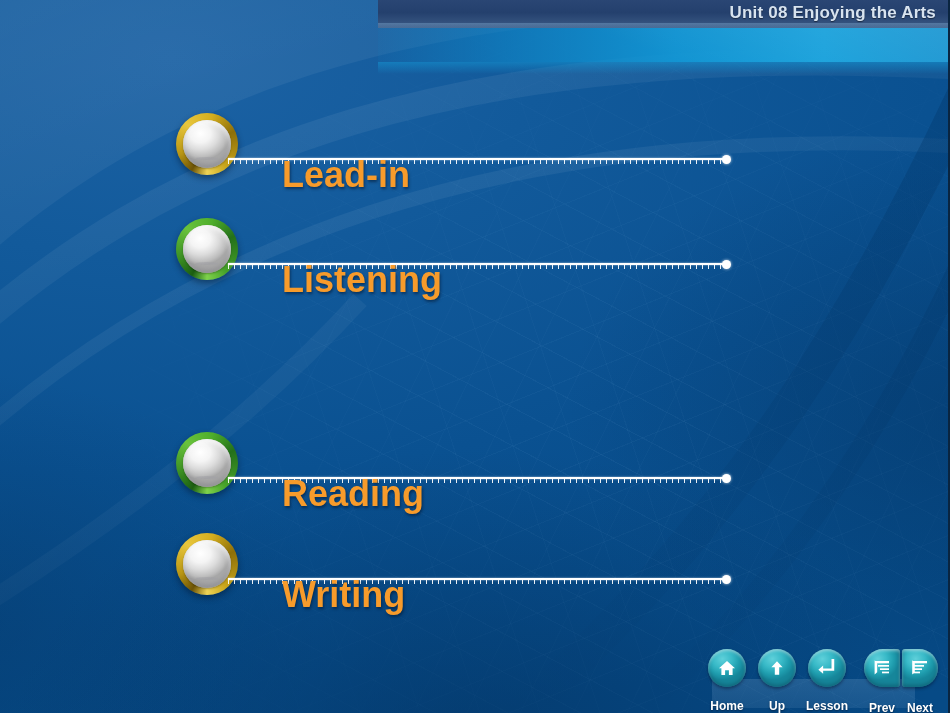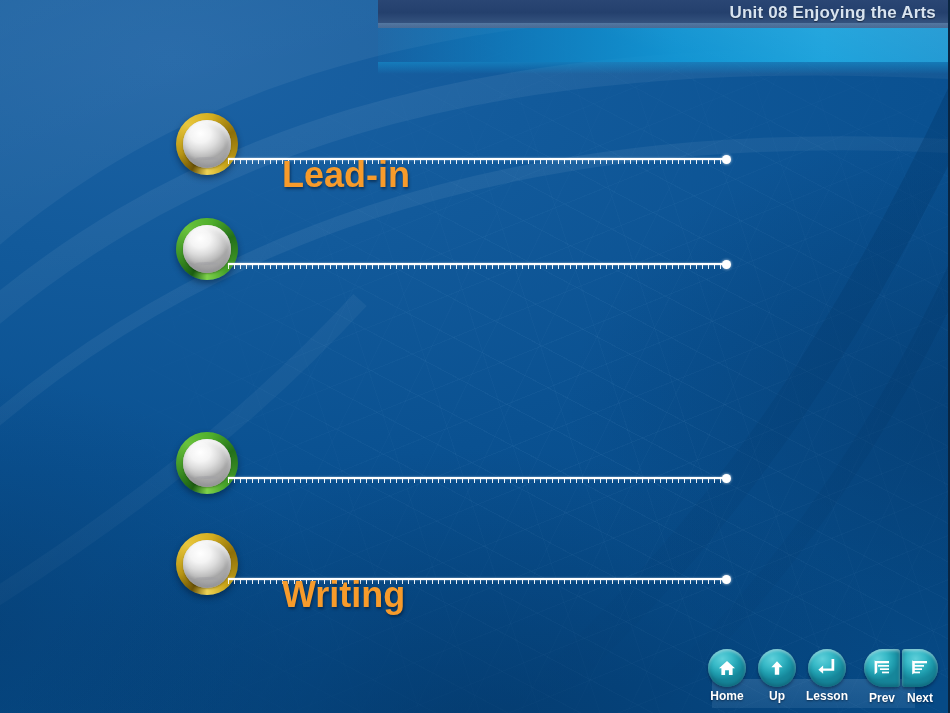--- a/index.html
+++ b/index.html
@@ -169,21 +169,21 @@
   .nav-btn{
     width:40px;display:flex;flex-direction:column;align-items:center;
   }
   .nav-circ{
     width:38px;height:38px;border-radius:50%;
     background:radial-gradient(60% 55% at 38% 26%, #5fd0da 0%, #39bac8 42%, #1f9dae 75%, #16869a 100%);
     box-shadow:inset 0 -2px 4px rgba(0,40,60,.35), inset 0 2px 3px rgba(255,255,255,.45), 0 2px 3px rgba(0,15,35,.40);
     display:flex;align-items:center;justify-content:center;
   }
   .nav-label{
-    margin-top:2px;color:#ffffff;font-size:12px;font-weight:bold;
+    margin-top:12px;color:#ffffff;font-size:12px;font-weight:bold;
     text-shadow:0 1px 2px rgba(0,20,45,.65);
     white-space:nowrap;
   }
   .nav-pair{display:flex;flex-direction:column;align-items:center;margin-left:6px;}
   .nav-pair-row{display:flex;}
   .nav-half{
     width:36px;height:38px;
     background:radial-gradient(60% 55% at 38% 26%, #5fd0da 0%, #39bac8 42%, #1f9dae 75%, #16869a 100%);
     box-shadow:inset 0 -2px 4px rgba(0,40,60,.35), inset 0 2px 3px rgba(255,255,255,.45), 0 2px 3px rgba(0,15,35,.40);
     display:flex;align-items:center;justify-content:center;
@@ -246,31 +246,33 @@
       <div class="menu-item" style="top: 218px;">
         <div class="bullet green">
           <div class="ring"></div>
           <div class="inner"></div>
         </div>
         <div class="menu-rule">
           <div class="solid"></div>
           <div class="ticks"></div>
           <div class="enddot"></div>
         </div>
+        <div class="menu-label">Listening</div>
       </div>
       <div class="menu-item" style="top: 432px;">
         <div class="bullet green">
           <div class="ring"></div>
           <div class="inner"></div>
         </div>
         <div class="menu-rule">
           <div class="solid"></div>
           <div class="ticks"></div>
           <div class="enddot"></div>
         </div>
+        <div class="menu-label">Reading</div>
       </div>
       <div class="menu-item" style="top: 533px;">
         <div class="bullet gold">
           <div class="ring"></div>
           <div class="inner"></div>
         </div>
         <div class="menu-rule">
           <div class="solid"></div>
           <div class="ticks"></div>
           <div class="enddot"></div>

